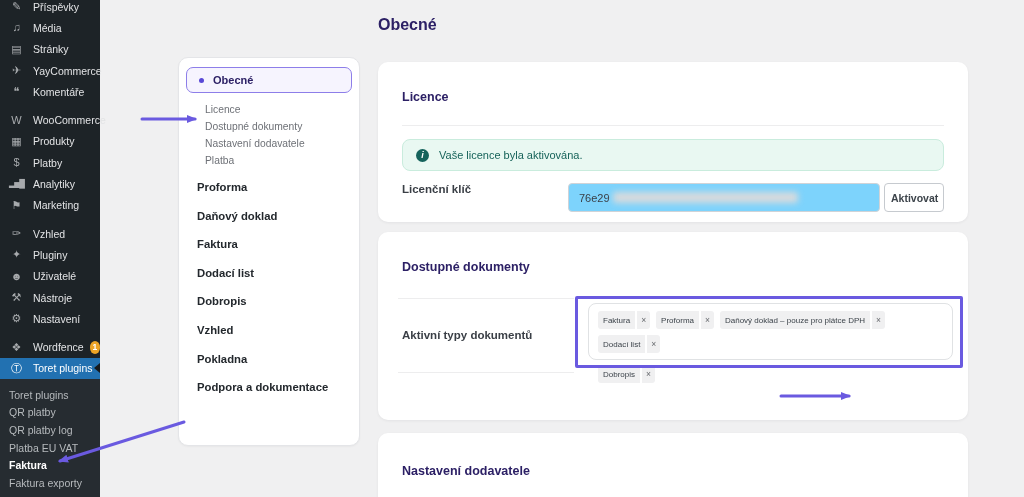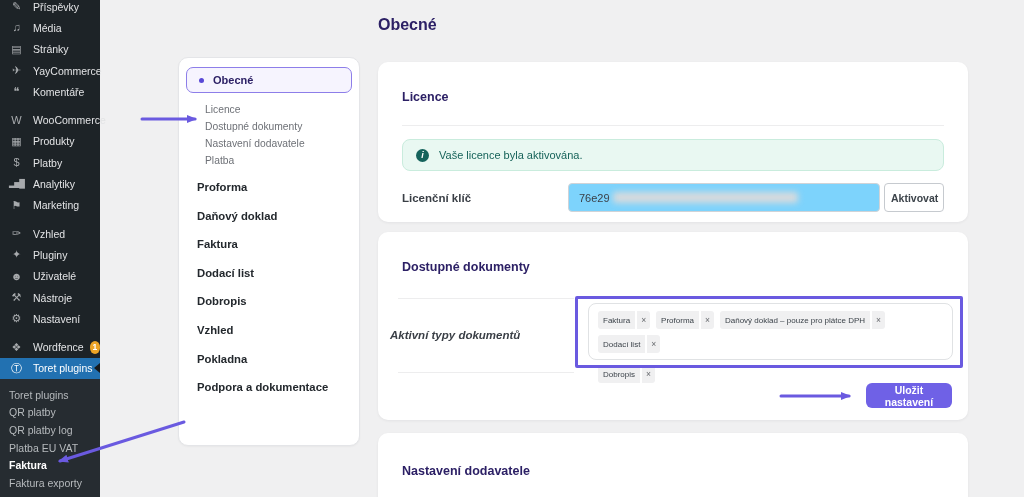--- a/index.html
+++ b/index.html
@@ -55,38 +55,38 @@
 
   .card1{top:62px;height:160px;padding:0 24px;}
   .card1 .card-title{padding-top:28px;}
   .card1 .divider{margin-top:21px;border-bottom:1px solid #ededee;}
   .notice{margin-top:13px;height:32px;background:var(--notice_bg,#e9f8f2);
     border:1px solid #c9ecdd;border-radius:8px;display:flex;align-items:center;
     padding:0 13px;font-size:11px;color:var(--notice_text,#17635a);box-sizing:border-box;}
   .notice-ic{width:13px;height:13px;min-width:13px;border-radius:50%;background:#15635c;
     color:#fff;font-size:9px;font-weight:bold;font-style:italic;
     display:flex;align-items:center;justify-content:center;margin-right:10px;}
-  .licence-row{margin-top:12px;display:flex;align-items:center;}
+  .licence-row{margin-top:12px;display:flex;}
   .f-label{font-size:11.5px;font-weight:bold;color:#3a3f46;}
   .licence-row .f-label{width:166px;min-width:166px;}
   .key-input{flex:1;height:29px;border:1px solid #d0d3d7;border-radius:4px;
     background:#7dd3fc;display:flex;align-items:center;padding:0 10px;
     font-size:11px;color:#3a3f46;box-sizing:border-box;cursor:text;}
   .blurbar{display:inline-block;width:185px;height:11px;background:#d7dadd;
     filter:blur(3px);border-radius:2px;margin-left:3px;}
   .activate-btn{width:60px;height:29px;margin-left:4px;border:1px solid #c6cacf;
     background:#fff;border-radius:4px;font-size:10.5px;font-weight:bold;color:#3c434a;
     font-family:"Liberation Sans",sans-serif;cursor:pointer;}
 
   .card2{top:232px;height:188px;}
   .card2 .card-title{position:absolute;left:24px;top:28px;}
   .card2 .divider-left{position:absolute;left:20px;top:66px;width:176px;
     border-bottom:1px solid #ededee;}
   .card2 .divider-left.second{top:140px;}
-  .card2 .f-label{position:absolute;left:12px;top:97px;font-style:italic;}
+  .card2 .f-label{position:absolute;left:24px;top:97px;}
   .tags-box{position:absolute;left:210px;top:71px;width:365px;height:57px;
     border:1px solid #e0e2e4;border-radius:8px;background:#fff;
     padding:7px 9px;box-sizing:border-box;display:flex;flex-wrap:wrap;
     gap:6px;align-content:flex-start;cursor:text;}
   .tag{display:flex;align-items:center;background:#f0f0f1;border-radius:3px;
     font-size:8px;color:#3c434a;height:18px;white-space:nowrap;}
   .tag .t{padding:0 5px;}
   .tag .x{padding:0 4px;border-left:2px solid #fff;color:#66696d;
     font-size:8.5px;cursor:pointer;align-self:stretch;display:flex;align-items:center;}
   .brk{flex-basis:100%;height:0;}
@@ -324,21 +324,20 @@
         </span>
         <span class="brk"></span>
 
         <span class="tag">
           <span class="t">Dobropis</span>
           <span class="x">×</span>
         </span>
 
       </div>
     <div class="divider-left second"></div>
-    <button class="save-btn">Uložit nastavení</button>
   </section>
 
   <section class="card card3">
     <h2 class="card-title">Nastavení dodavatele</h2>
   </section>
 
   <div class="annot-rect"></div>
   <svg class="overlay" width="1024" height="497" viewBox="0 0 1024 497">
     <defs>
       <marker id="ah" markerUnits="userSpaceOnUse" markerWidth="12" markerHeight="10" refX="8" refY="4" orient="auto">

